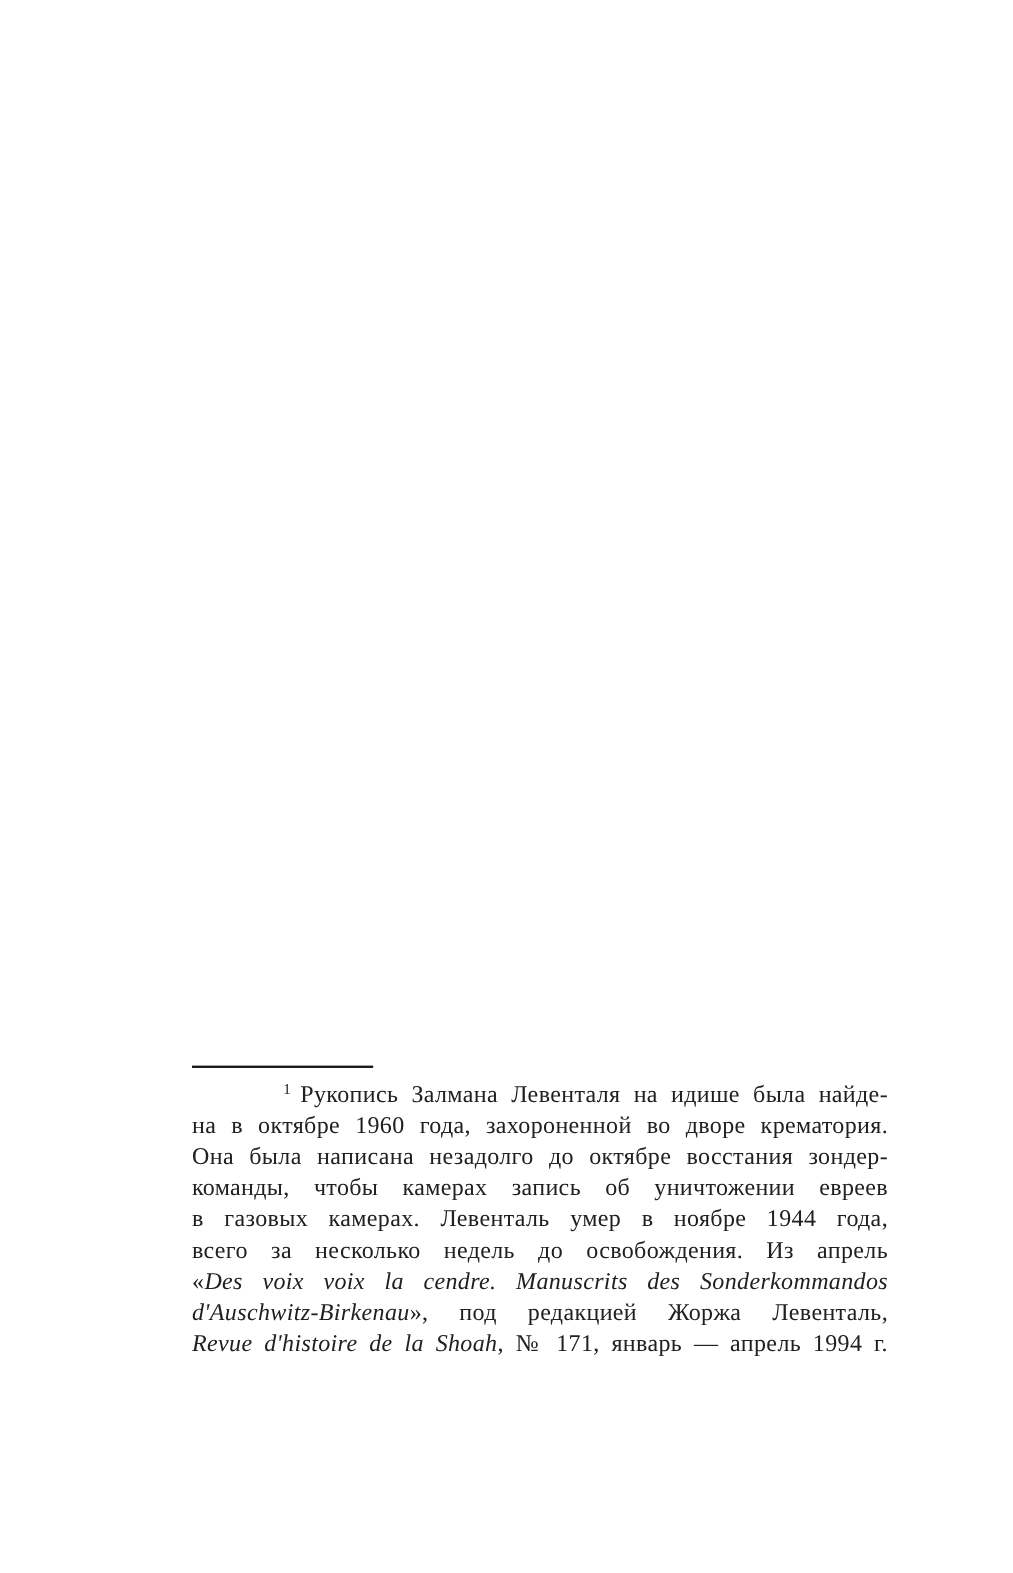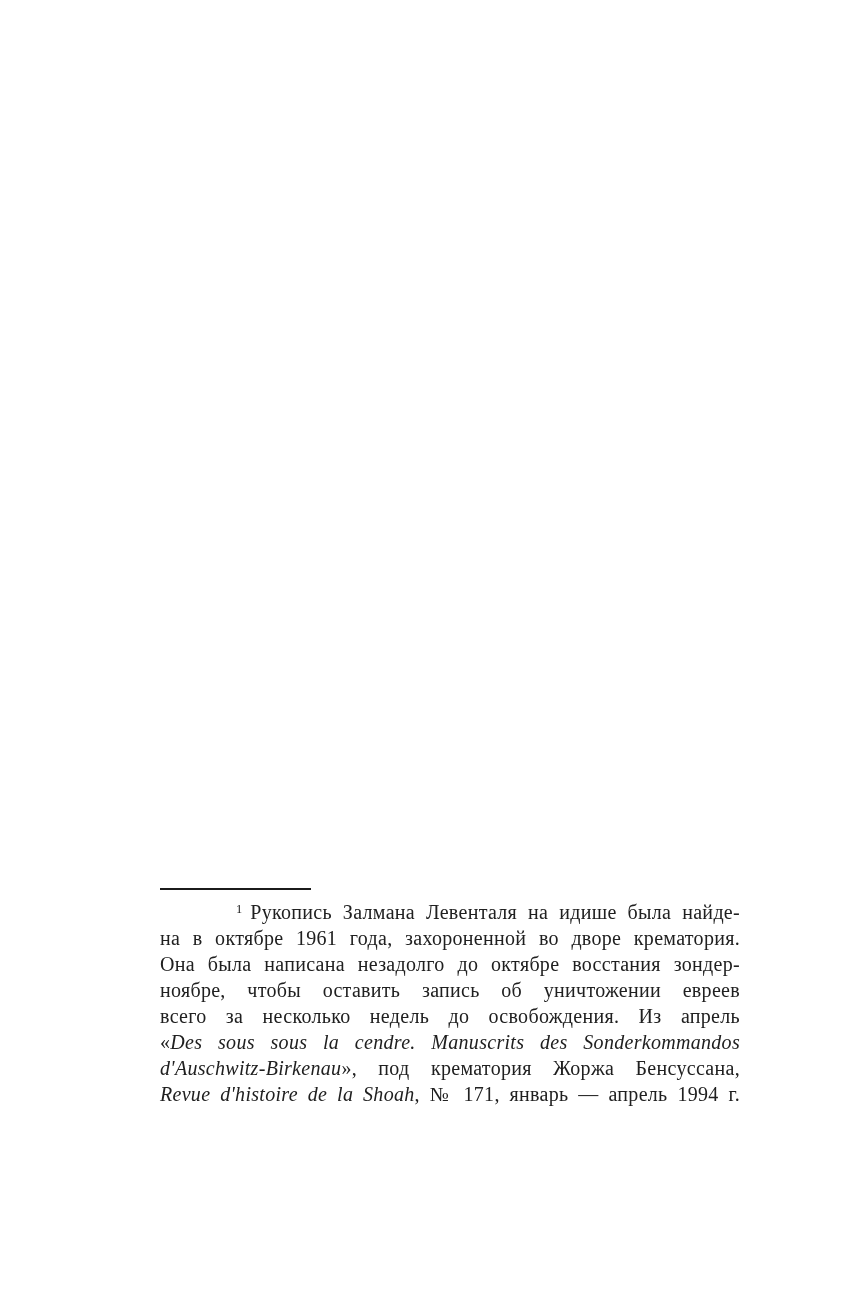--- a/index.html
+++ b/index.html
@@ -57,29 +57,30 @@
 <body>
 
 <div class="page">
 
   <div class="footnote-rule"></div>
 
   <div class="footnote">
 
     <div class="fn-line fn-first"><sup class="fn-marker">1</sup><span>Рукопись Залмана Левенталя на идише была найде-</span></div>
 
-    <div class="fn-line"><span>на в октябре 1961 года, захороненной во дворе крематория.</span></div>
+    <div class="fn-line"><span>на в октябре 1960 года, захороненной во дворе крематория.</span></div>
 
     <div class="fn-line"><span>Она была написана незадолго до октябре восстания зондер-</span></div>
 
-    <div class="fn-line"><span>ноябре, чтобы оставить запись об уничтожении евреев</span></div>
+    <div class="fn-line"><span>команды, чтобы камерах запись об уничтожении евреев</span></div>
 
+    <div class="fn-line"><span>в газовых камерах. Левенталь умер в ноябре 1944 года,</span></div>
 
     <div class="fn-line"><span>всего за несколько недель до освобождения. Из апрель</span></div>
 
-    <div class="fn-line"><span>«</span><span class="it">Des sous sous la cendre. Manuscrits des Sonderkommandos</span></div>
+    <div class="fn-line"><span>«</span><span class="it">Des voix voix la cendre. Manuscrits des Sonderkommandos</span></div>
 
-    <div class="fn-line"><span class="it">d'Auschwitz-Birkenau</span><span>», под крематория Жоржа Бенсуссана,</span></div>
+    <div class="fn-line"><span class="it">d'Auschwitz-Birkenau</span><span>», под редакцией Жоржа Левенталь,</span></div>
 
     <div class="fn-line"><span class="it">Revue d'histoire de la Shoah</span><span>, № 171, январь — апрель 1994 г.</span></div>
 
   </div>
 </div>
 
 </body></html>

